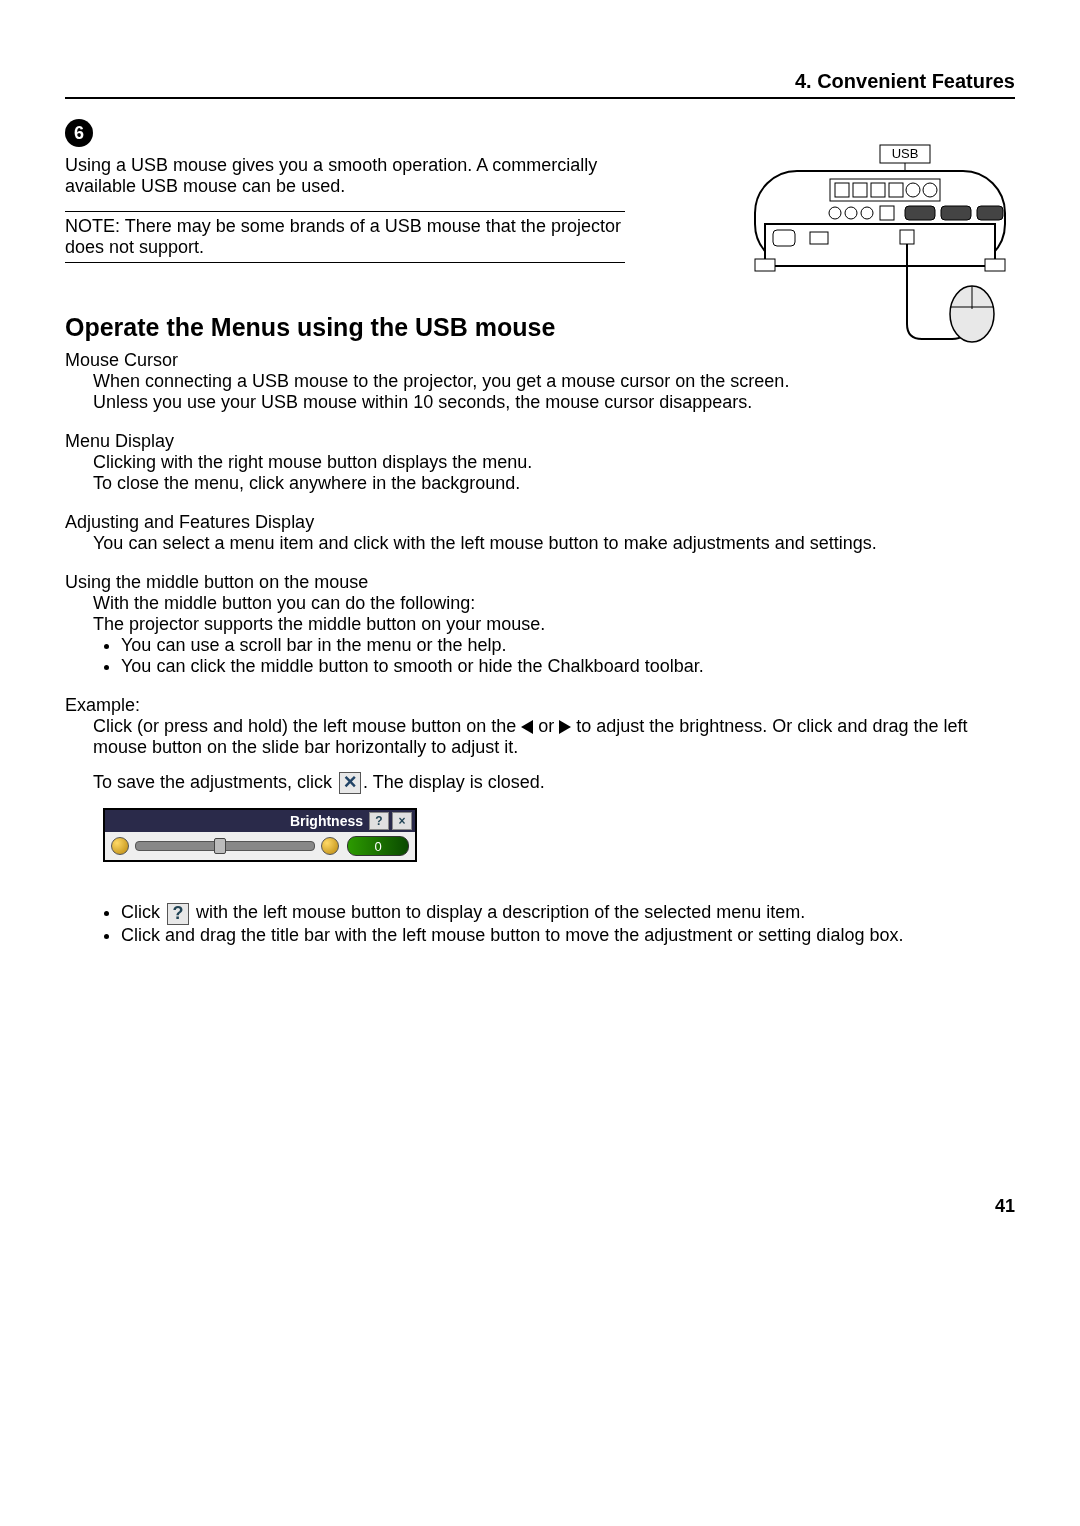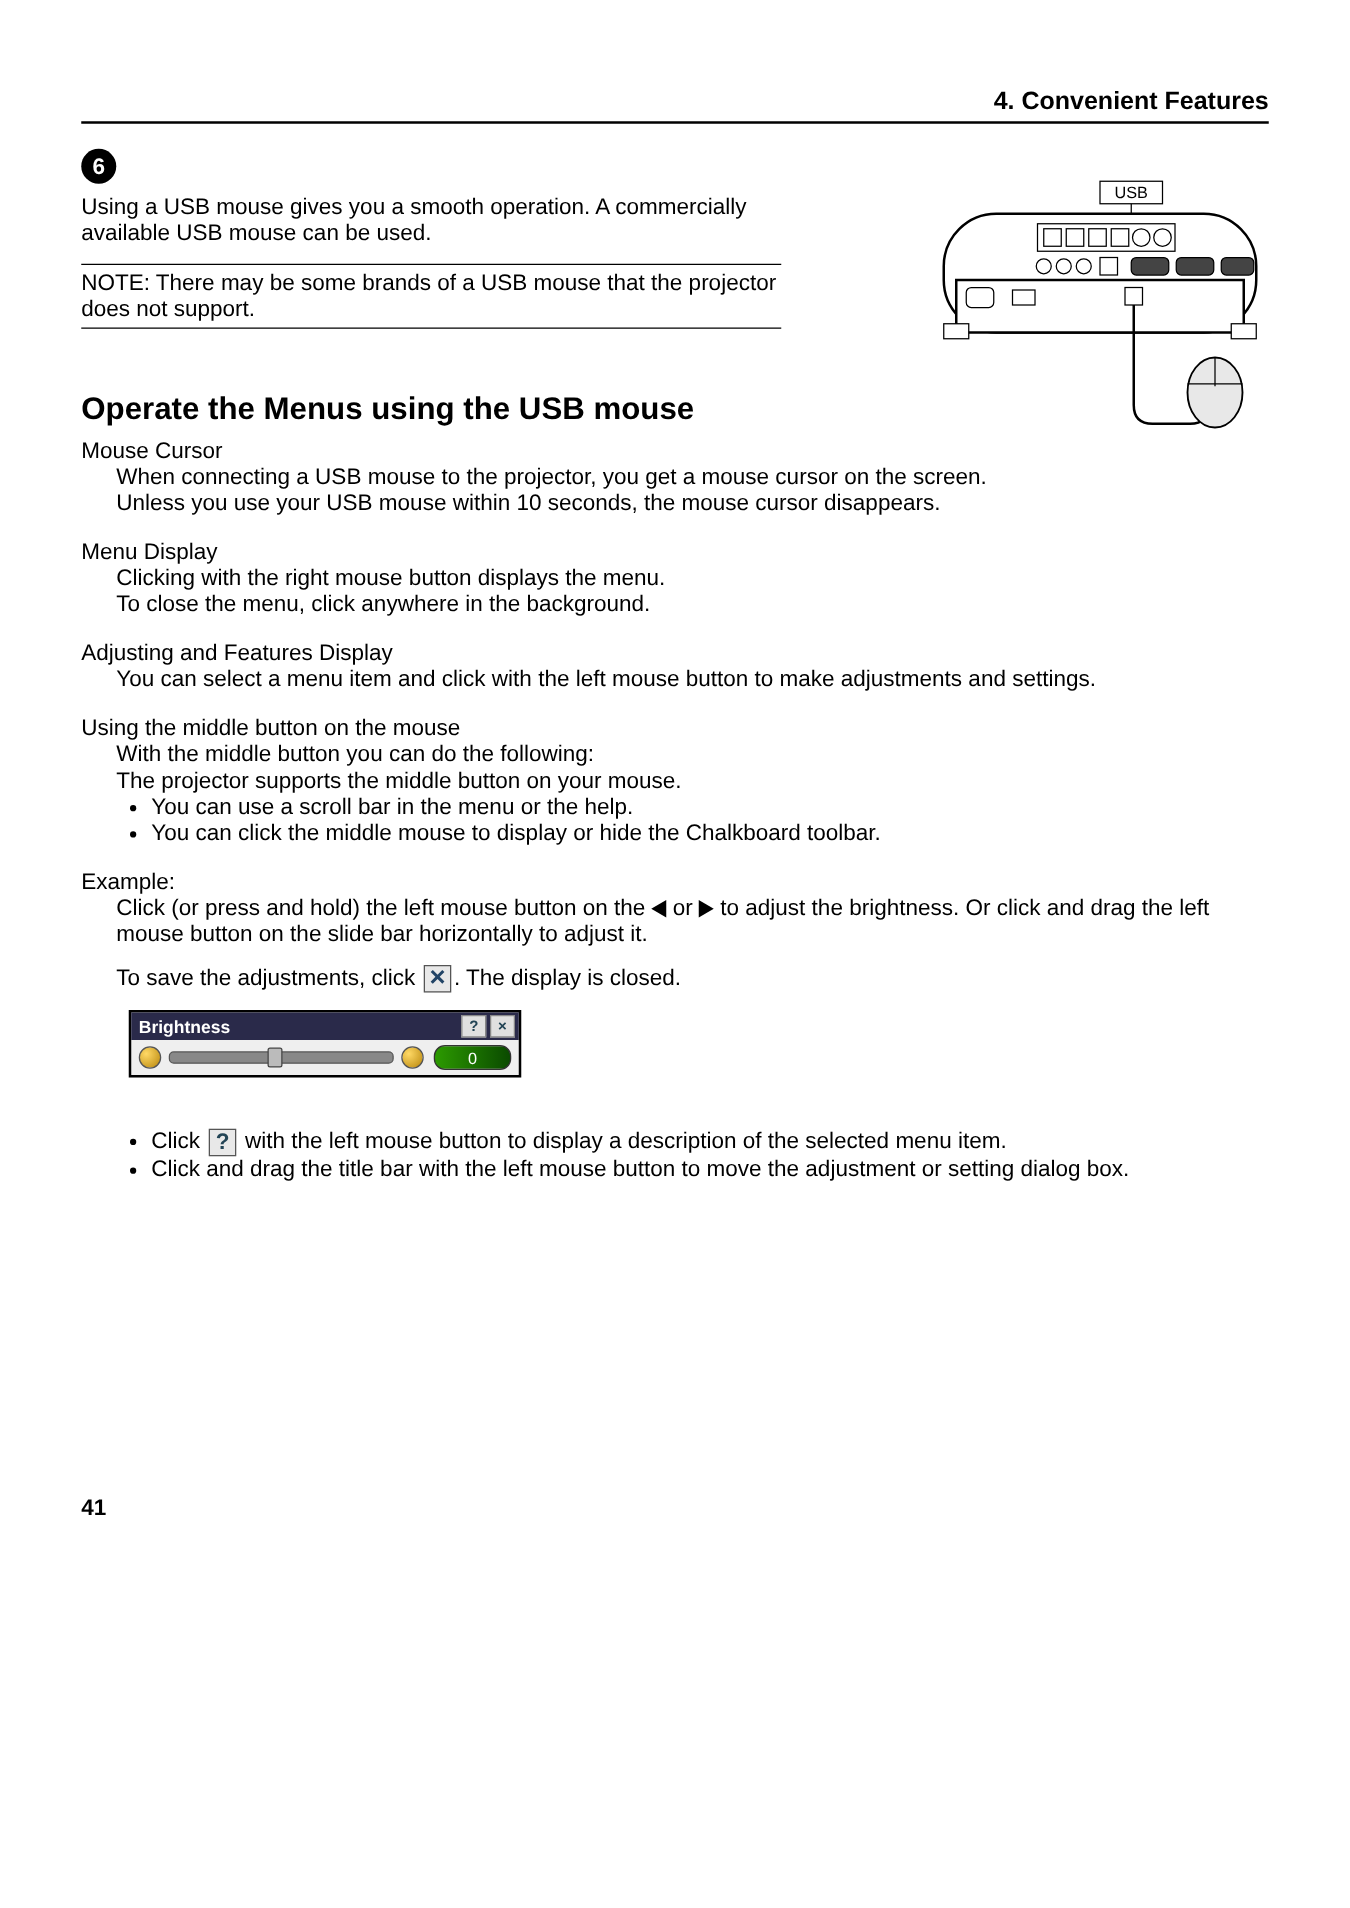--- a/index.html
+++ b/index.html
@@ -94,36 +94,37 @@
     border-top:7px solid transparent;
     border-bottom:7px solid transparent;
     vertical-align: middle;
   }
   .tri-l { border-right: 12px solid #000; }
   .tri-r { border-left: 12px solid #000; }
   .page-diagram {
     position: absolute; right:-10px; top:20px;
   }
   .page-num {
-    text-align: left;
+    text-align: right;
     font-weight: 900;
     font-family: Arial Black, Arial, sans-serif;
     font-size: 18px;
     margin-top: 250px;
   }
   .slider-widget {
     margin: 14px 0 40px 38px;
     border: 2px solid #000;
     width: 310px;
     background: #efefef;
   }
   .slider-title {
     background: #2a2a4a;
     display:flex; align-items:center;
     height:22px;
+    text-align:right;
   }
   .slider-title .lbl {
     color:#fff; font-weight:bold; font-size:14px;
     padding:0 6px; flex:1;
   }
   .slider-title .tbtn {
     width:18px; height:16px;
     background:#e0e0e0;
     margin-right:3px;
     display:flex; align-items:center; justify-content:center;
@@ -231,21 +232,21 @@
   <div>Adjusting and Features Display</div>
   <div class="indent">You can select a menu item and click with the left mouse button to make adjustments and settings.</div>
 </div>
 
 <div class="block">
   <div>Using the middle button on the mouse</div>
   <div class="indent">With the middle button you can do the following:</div>
   <div class="indent">The projector supports the middle button on your mouse.</div>
   <ul class="bullets">
     <li>You can use a scroll bar in the menu or the help.</li>
-    <li>You can click the middle mouse to display or hide the Chalkboard toolbar.</li>
+    <li>You can click the middle button to smooth or hide the Chalkboard toolbar.</li>
   </ul>
 </div>
 
 <div class="block">
   <div>Example:</div>
   <div class="indent">
     <span>Click (or press and hold) the left mouse button on the </span><span class="tri-l"></span><span> or </span><span class="tri-r"></span><span> to adjust the brightness. Or click and drag the left mouse button on the slide bar horizontally to adjust it.</span>
   </div>
   <div class="indent" style="margin-top:14px">
     <span>To save the adjustments, click </span><span class="inline-icon close"></span><span>. The display is closed.</span>

